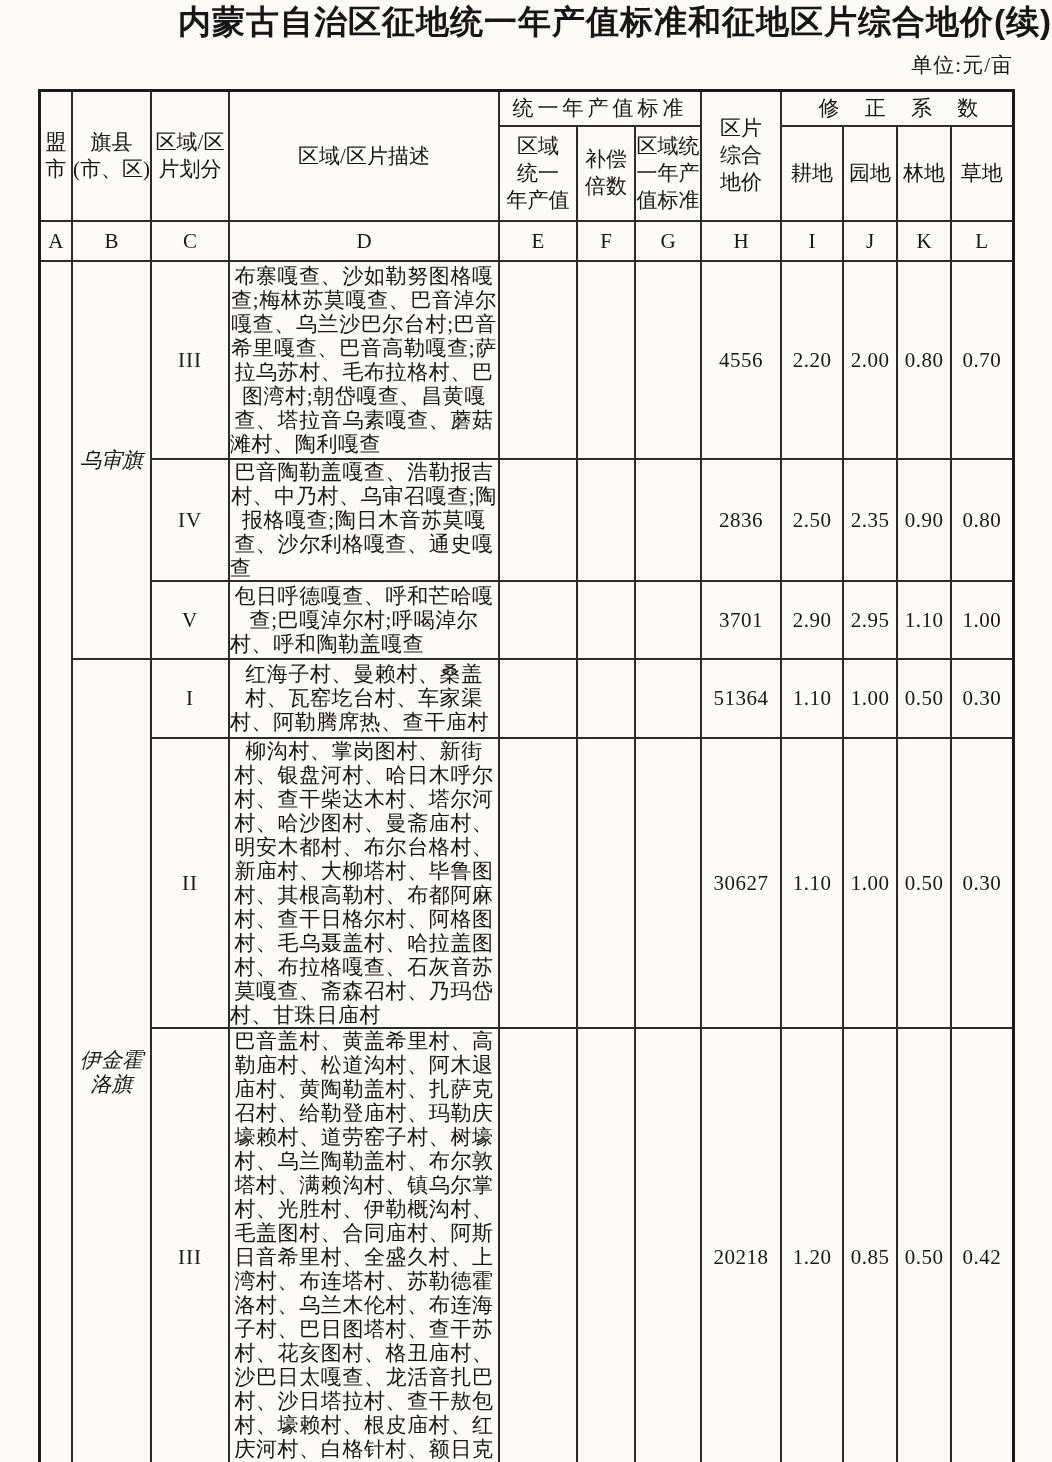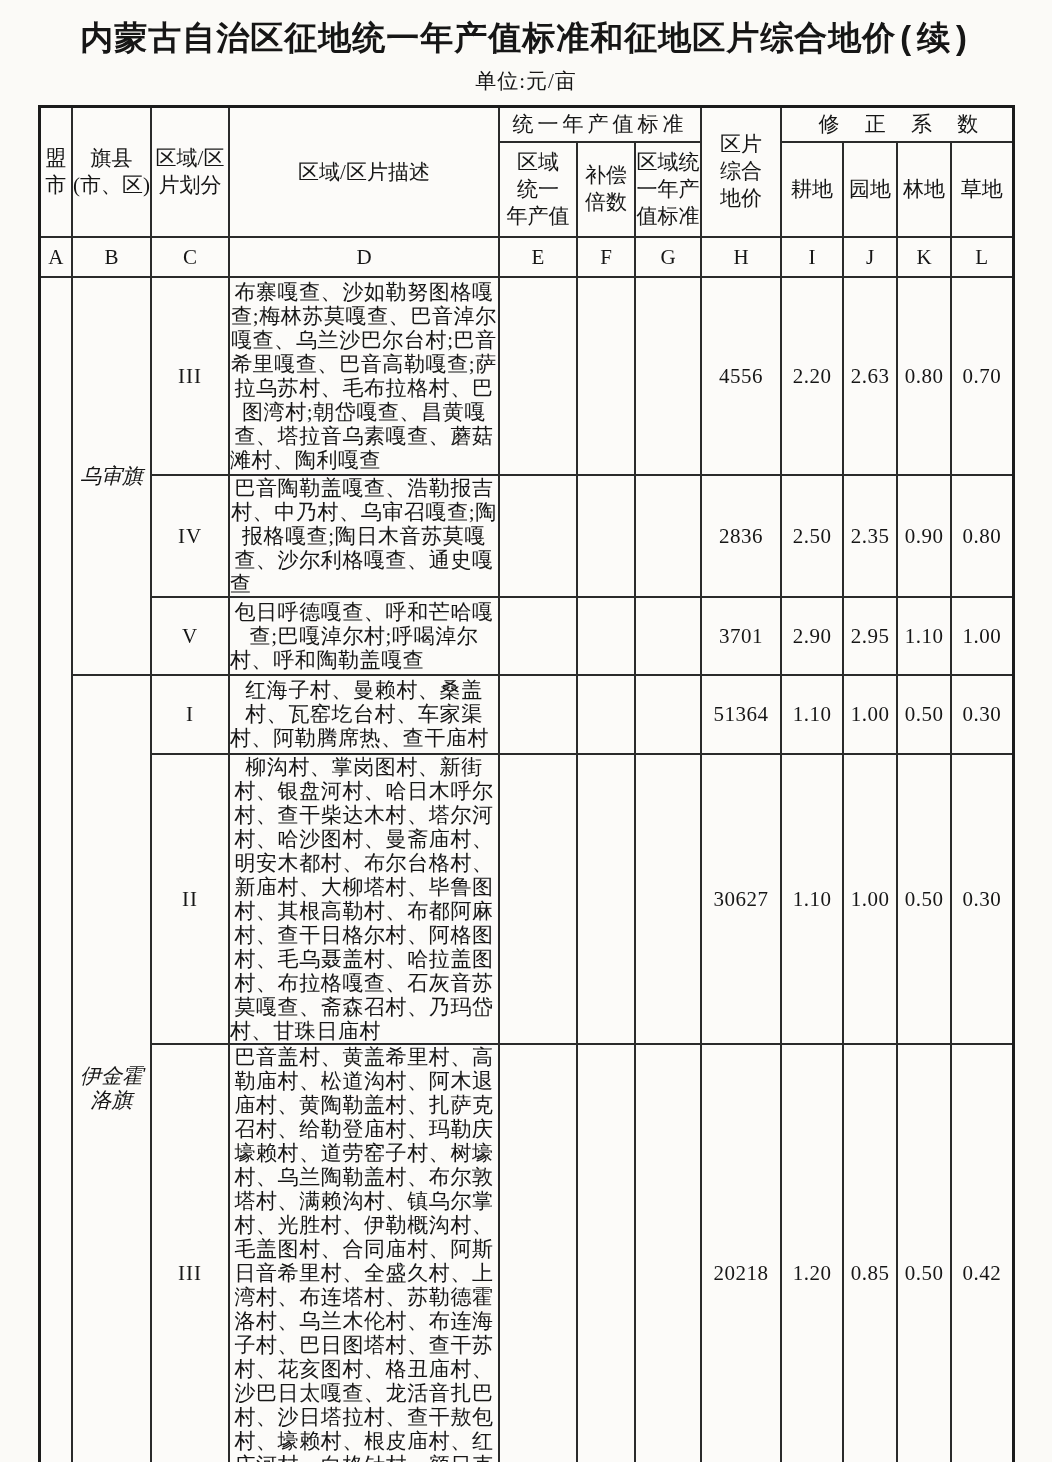--- a/index.html
+++ b/index.html
@@ -6,31 +6,30 @@
   body{
     width:1052px;height:1462px;
     background:#fbfaf7;
     font-family:"Liberation Serif","DejaVu Serif",serif;
     color:#161616;
     overflow:hidden;
   }
   .page{position:relative;width:1052px;height:1462px;}
   .title{
     margin:0;
-    padding-top:16px;
-    text-align:center;
+    text-align:right;
     font-size:33px;
     font-weight:700;
     letter-spacing:1px;
-    font-family:Liberation Mono, monospace;
+    font-family:Liberation Sans, sans-serif;
   }
   .unit-note{
     width:974px;
     margin:6px auto 10px auto;
-    text-align:center;
+    text-align:right;
     font-size:21px;
     letter-spacing:1px;
   }
   table.price-table{
     border-collapse:collapse;
     table-layout:fixed;
     margin:0 auto;
     width:974px;
     background:#fcfbf9;
   }
@@ -174,21 +173,21 @@
           <div class="vtext">鄂尔多斯市</div>
         </td>
         <td class="banner" rowspan="3">乌审旗</td>
         <td class="zone">III</td>
         <td class="desc">布寨嘎查、沙如勒努图格嘎查;梅林苏莫嘎查、巴音淖尔嘎查、乌兰沙巴尔台村;巴音希里嘎查、巴音高勒嘎查;萨拉乌苏村、毛布拉格村、巴图湾村;朝岱嘎查、昌黄嘎查、塔拉音乌素嘎查、蘑菇滩村、陶利嘎查</td>
         <td class="num"></td>
         <td class="num"></td>
         <td class="num"></td>
         <td class="num">4556</td>
         <td class="num">2.20</td>
-        <td class="num">2.63</td>
+        <td class="num">2.00</td>
         <td class="num">0.80</td>
         <td class="num">0.70</td>
       </tr>
       <tr class="r1">
         <td class="zone">IV</td>
         <td class="desc">巴音陶勒盖嘎查、浩勒报吉村、中乃村、乌审召嘎查;陶报格嘎查;陶日木音苏莫嘎查、沙尔利格嘎查、通史嘎查</td>
         <td class="num"></td>
         <td class="num"></td>
         <td class="num"></td>
         <td class="num">2836</td>

